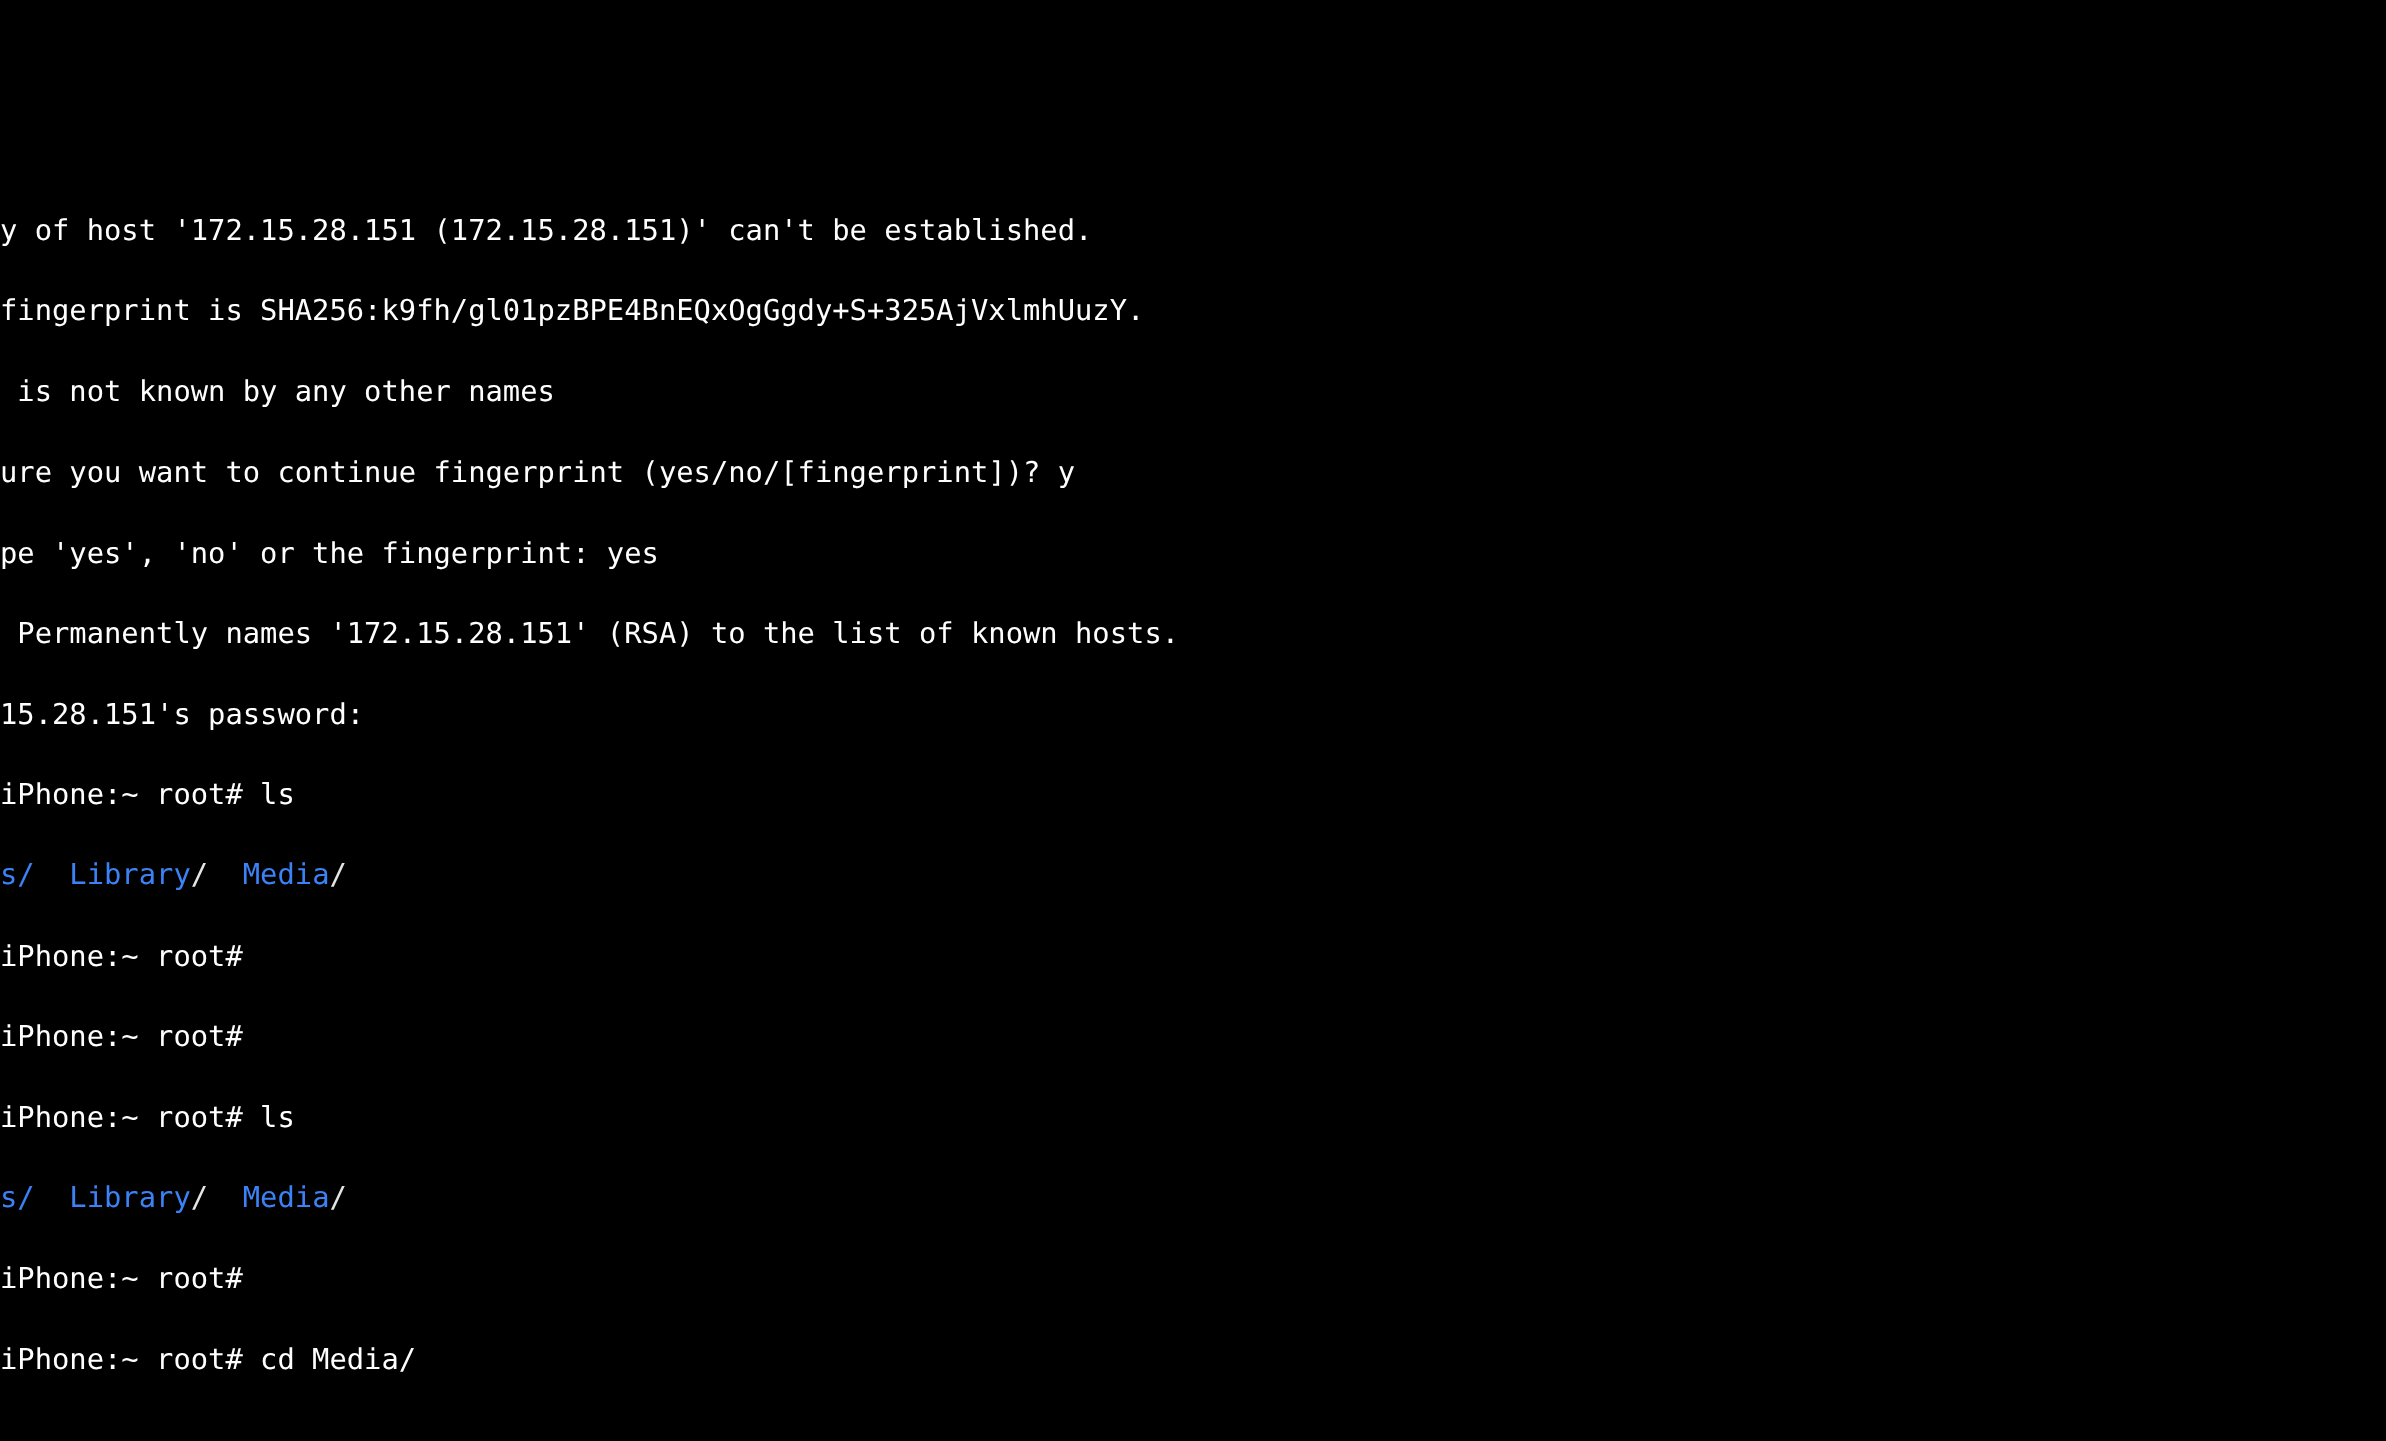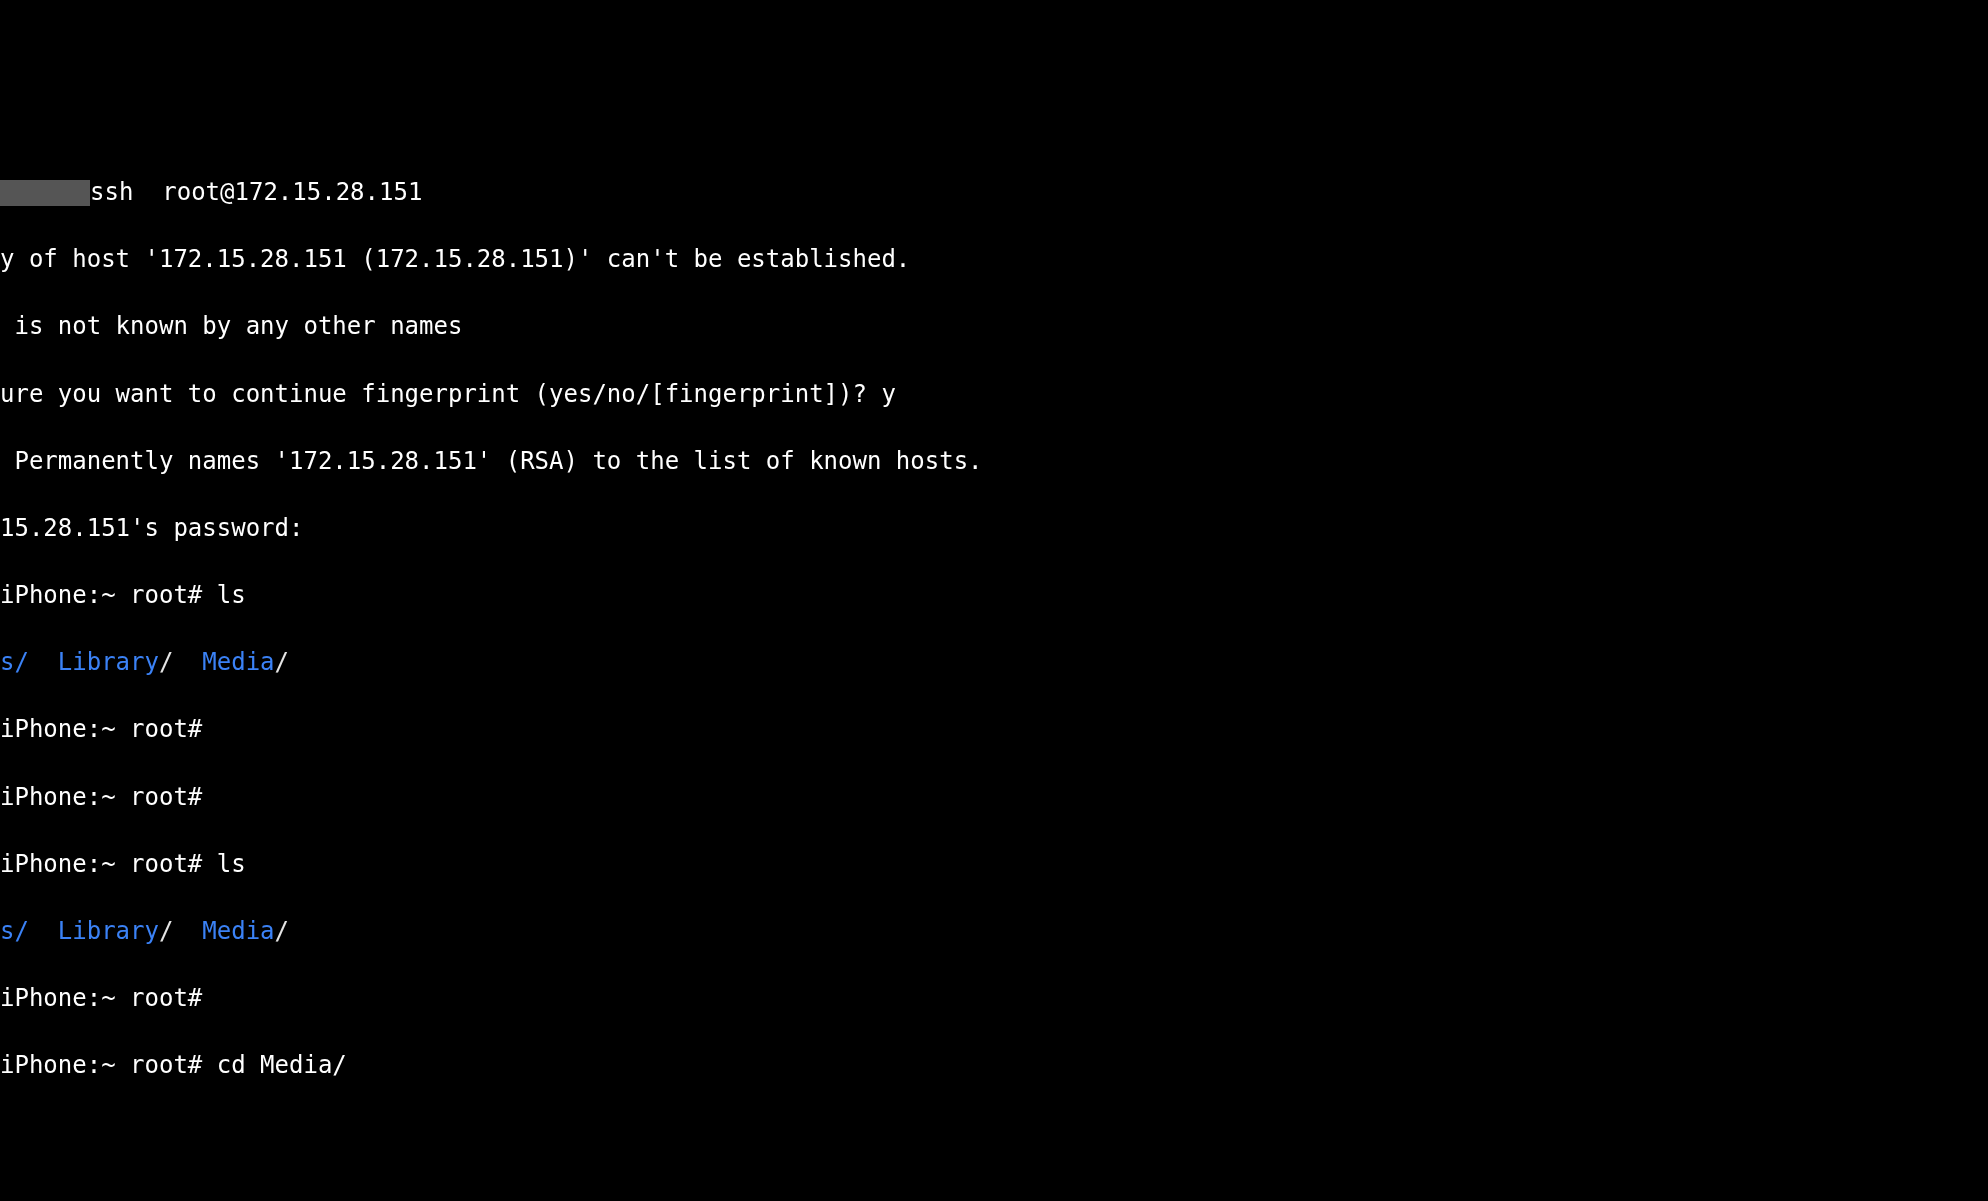--- a/index.html
+++ b/index.html
@@ -37,24 +37,25 @@
       height: 26px;
       vertical-align: middle;
     }
   </style>
 </head>
 <body>
 
 
 
 <div>
-<span class="line"><span class="redacted"></span><span>ssh  root@172.15.28.151</span></span>
 <span class="line"><span>y of host '172.15.28.151 (172.15.28.151)' can't be established.</span></span>
+<span class="line"><span>fingerprint is SHA256:k9fh/gl01pzBPE4BnEQxOgGgdy+S+325AjVxlmhUuzY.</span></span>
 <span class="line"><span> is not known by any other names</span></span>
 <span class="line"><span>ure you want to continue fingerprint (yes/no/[fingerprint])? y</span></span>
+<span class="line"><span>pe 'yes', 'no' or the fingerprint: yes</span></span>
 <span class="line"><span> Permanently names '172.15.28.151' (RSA) to the list of known hosts.</span></span>
 <span class="line"><span>15.28.151's password:</span></span>
 <span class="line"><span>iPhone:~ root# ls</span></span>
 <span class="line"><span class="blue">s/  </span><span class="blue">Library</span><span class="white">/  </span><span class="blue">Media</span><span class="white">/</span></span>
 <span class="line"><span>iPhone:~ root#</span></span>
 <span class="line"><span>iPhone:~ root#</span></span>
 <span class="line"><span>iPhone:~ root# ls</span></span>
 <span class="line"><span class="blue">s/  </span><span class="blue">Library</span><span class="white">/  </span><span class="blue">Media</span><span class="white">/</span></span>
 <span class="line"><span>iPhone:~ root#</span></span>
 <span class="line"><span>iPhone:~ root# cd Media/</span></span>

